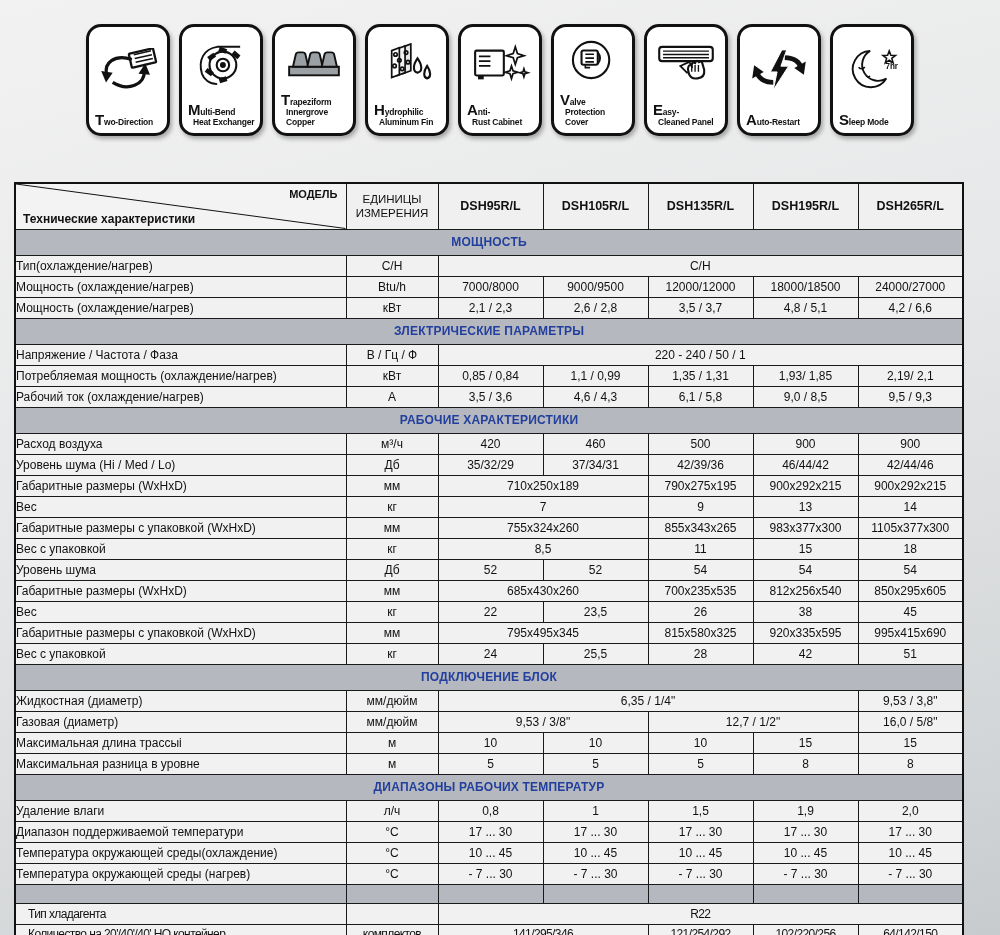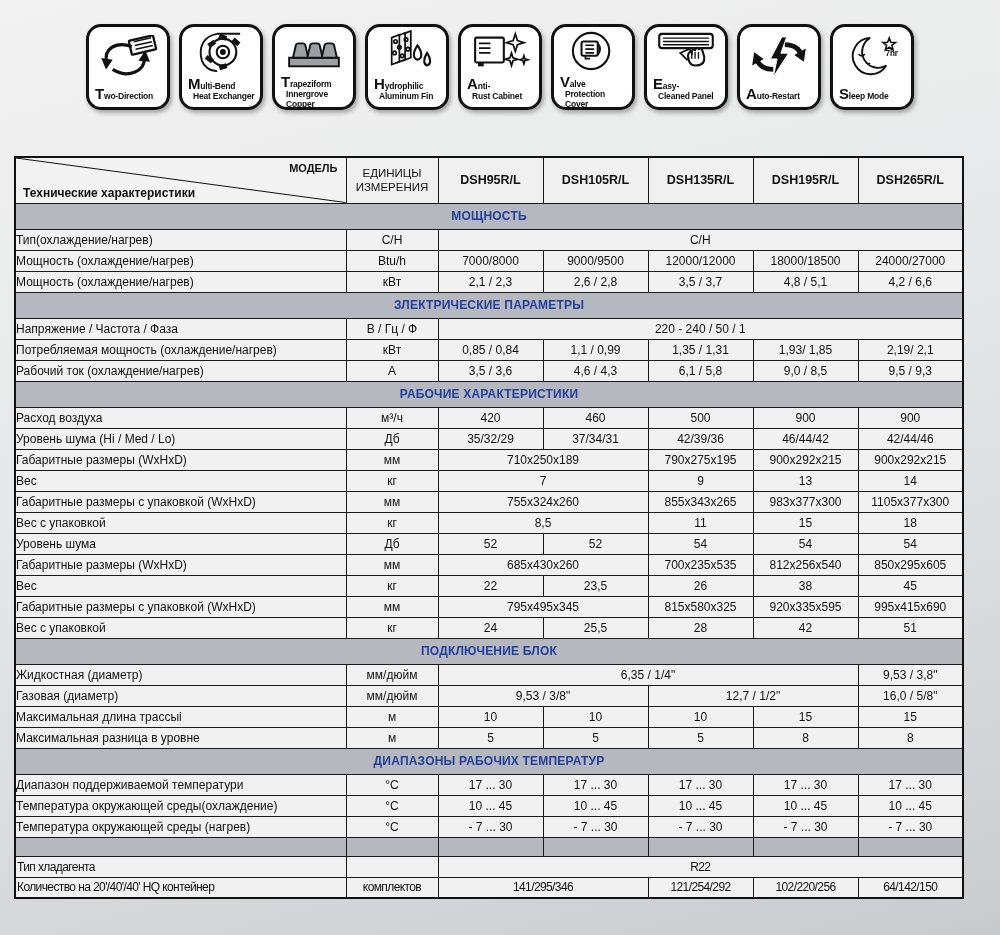--- a/index.html
+++ b/index.html
@@ -5,21 +5,21 @@
   * { margin:0; padding:0; box-sizing:border-box; }
   html,body { width:1000px; height:935px; }
   body {
     font-family:"Liberation Sans", sans-serif;
     background:linear-gradient(165deg,#f2f2f2 0%,#e6e7e8 45%,#d2d5d7 85%,#c8cbcd 100%);
     color:#111; overflow:hidden;
   }
   
   .feat-strip { display:flex; justify-content:center; gap:9px; padding-top:24px; }
   .feat {
-    width:84px; height:86px; background:#fff; border:3px solid #111; border-radius:15px;
+    width:84px; height:112px; background:#fff; border:3px solid #111; border-radius:15px;
     box-shadow:2px 3px 4px rgba(0,0,0,.3); display:flex; flex-direction:column;
     overflow:hidden; padding:2px 3px;
   }
   .feat-art { flex:1 1 auto; display:flex; align-items:center; justify-content:center; }
   .feat-art svg { width:72px; height:44px; }
   .feat-label { font-weight:bold; font-size:8.5px; line-height:1.15; padding:0 1px 3px 3px; letter-spacing:-.2px; }
   .feat-line1::first-letter { font-size:15px; }
   .feat-line2 { padding-left:5px; }
   
   .tbl-wrap { margin:46px 0 0 14px; }
@@ -30,21 +30,21 @@
   td.diag { position:relative; background:#f3f3f3; height:46px; }
   td.diag svg { position:absolute; inset:0; width:100%; height:100%; }
   .diag-model { position:absolute; top:4px; right:8px; font-weight:bold; font-size:11px; }
   .diag-char { position:absolute; bottom:3px; left:7px; font-weight:bold; font-size:12px; }
   td.sec { height:26px; background:#b5b8be; color:#223f9e; font-weight:bold; font-size:12px; text-align:center; letter-spacing:.2px; }
   td.sec-left { text-align:left; padding-left:7px; font-style:italic; }
   td.lab { height:21px; padding-left:0; background:#f1f1f1; text-align:left; }
   td.unit, td.val { height:21px; background:#f1f1f1; text-align:center; }
   tr.sep-row td { height:19px; background:#b5b8be; }
   tr.narrow td { letter-spacing:-.6px; font-size:12px; }
-  tr.narrow td.lab { padding-left:1px; }
+  tr.narrow td.lab { padding-left:12px; }
 </style>
 </head>
 <body>
 
 <div>
 
   <div class="feat-strip">
 
     <div class="feat">
       <div class="feat-art">
@@ -414,20 +414,29 @@
             <td class="val">5</td>
             <td class="val">5</td>
             <td class="val">5</td>
             <td class="val">8</td>
             <td class="val">8</td>
           </tr>
           <tr>
             <td class="sec" colspan="7">ДИАПАЗОНЫ РАБОЧИХ ТЕМПЕРАТУР</td>
           </tr>
           <tr>
+            <td class="lab">Удаление влаги</td>
+            <td class="unit">л/ч</td>
+            <td class="val">0,8</td>
+            <td class="val">1</td>
+            <td class="val">1,5</td>
+            <td class="val">1,9</td>
+            <td class="val">2,0</td>
+          </tr>
+          <tr>
             <td class="lab">Диапазон поддерживаемой температури</td>
             <td class="unit">°С</td>
             <td class="val">17 ... 30</td>
             <td class="val">17 ... 30</td>
             <td class="val">17 ... 30</td>
             <td class="val">17 ... 30</td>
             <td class="val">17 ... 30</td>
           </tr>
           <tr>
             <td class="lab">Температура окружающей среды(охлаждение)</td>

